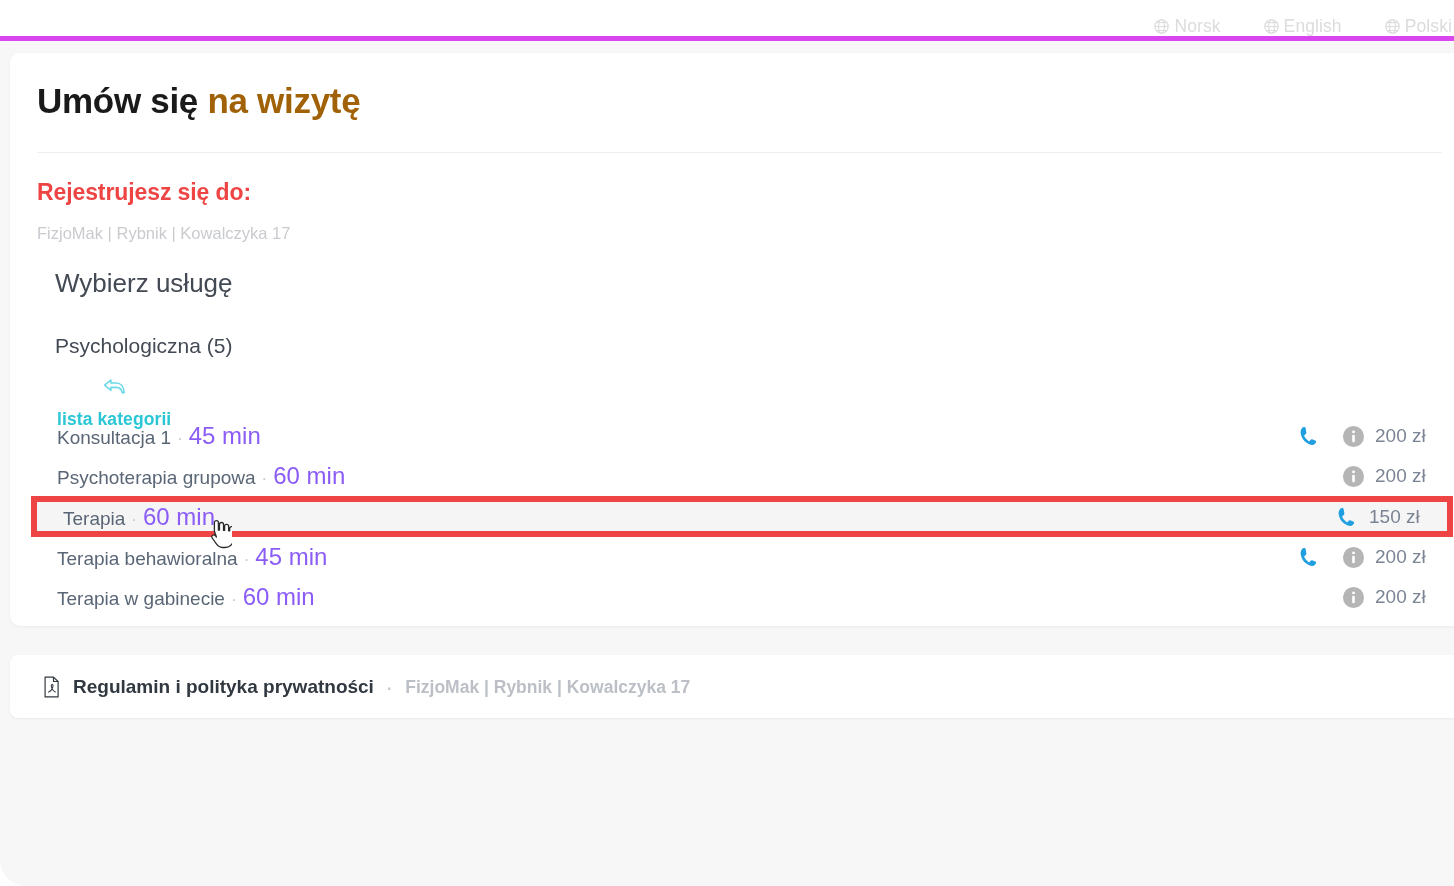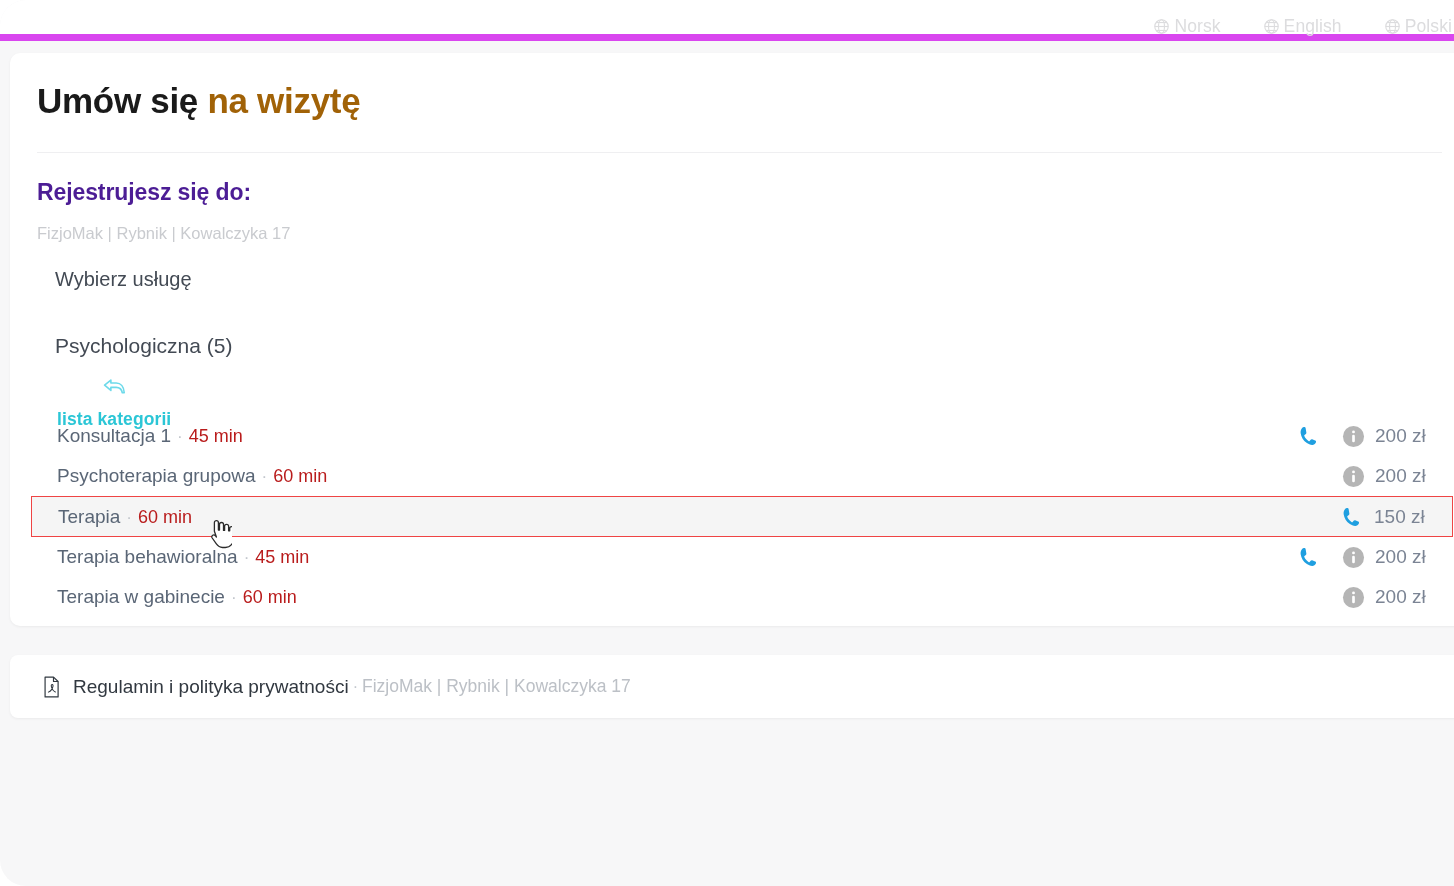--- a/index.html
+++ b/index.html
@@ -33,21 +33,21 @@
     background: #f7f7f8;
   }
 
   
   .topbar {
     position: absolute;
     left: 0; top: 0;
     width: 1454px;
     height: 41px;
     background: #ffffff;
-    border-bottom: 7px solid #d946ef;
+    border-bottom: 5px solid #d946ef;
     box-sizing: border-box;
   }
   .lang-list {
     position: absolute;
     right: -4px;
     top: 0;
     height: 52px;
     display: flex;
     align-items: center;
     gap: 42px;
@@ -104,38 +104,38 @@
     height: 1px;
     background: #efeff1;
   }
 
   .subhead {
     position: absolute;
     left: 27px;
     top: 126px;
     font-size: 23px;
     font-weight: 700;
-    color: #4c1d95;
+    color: #ef4444;
     letter-spacing: -0.1px;
     white-space: nowrap;
   }
   .venue {
     position: absolute;
     left: 27px;
     top: 171px;
     font-size: 16.5px;
     color: #c9cbcf;
     white-space: nowrap;
   }
 
   .choose-service {
     position: absolute;
     left: 45px;
     top: 215px;
-    font-size: 20px;
+    font-size: 26px;
     color: #434a54;
     white-space: nowrap;
   }
 
   .category-name {
     position: absolute;
     left: 45px;
     top: 281px;
     font-size: 21px;
     color: #434a54;
@@ -173,35 +173,35 @@
     position: relative;
     height: 40px;
     display: flex;
     align-items: center;
     box-sizing: border-box;
     padding-left: 26px;
     cursor: pointer;
   }
   .service-row.selected {
     background: #f5f5f5;
-    border: 1px solid #ef4444;
+    border: 6px solid #ef4444;
     height: 41px;
   }
   .service-row.selected .svc-name { padding-left: 0px; }
 
   .svc-text {
     font-size: 19px;
     white-space: nowrap;
     display: flex;
     align-items: baseline;
     gap: 6px;
   }
   .svc-name { color: #5a6676; }
   .svc-sep  { color: #c3c7cd; font-size: 17px; }
-  .svc-dur  { color: #b91c1c; font-size: 18px; }
+  .svc-dur  { color: #8b5cf6; font-size: 24px; }
 
   .row-right {
     margin-left: auto;
     display: flex;
     align-items: center;
     justify-content: flex-end;
   }
   .slot {
     width: 44px;
     display: flex;
@@ -236,22 +236,23 @@
     align-items: center;
     padding-left: 32px;
     box-sizing: border-box;
   }
   .pdf-icon { width: 19px; height: 22px; display: block; margin-right: 12px; flex: 0 0 auto; }
   .pdf-icon svg { display: block; }
   .footer-text {
     font-size: 19px;
     white-space: nowrap;
     display: flex;
-    align-items: center;
-    gap: 4px;
+    align-items: flex-end;
+    gap: 13px;
+    font-weight: bold;
   }
   .footer-main { color: #313840; }
   .footer-sep  { color: #c3c7cd; font-size: 16px; }
   .footer-sub  { color: #bcc0c6; font-size: 17.5px; }
 
   
   .cursor {
     position: absolute;
     left: 206px;
     top: 518px;

